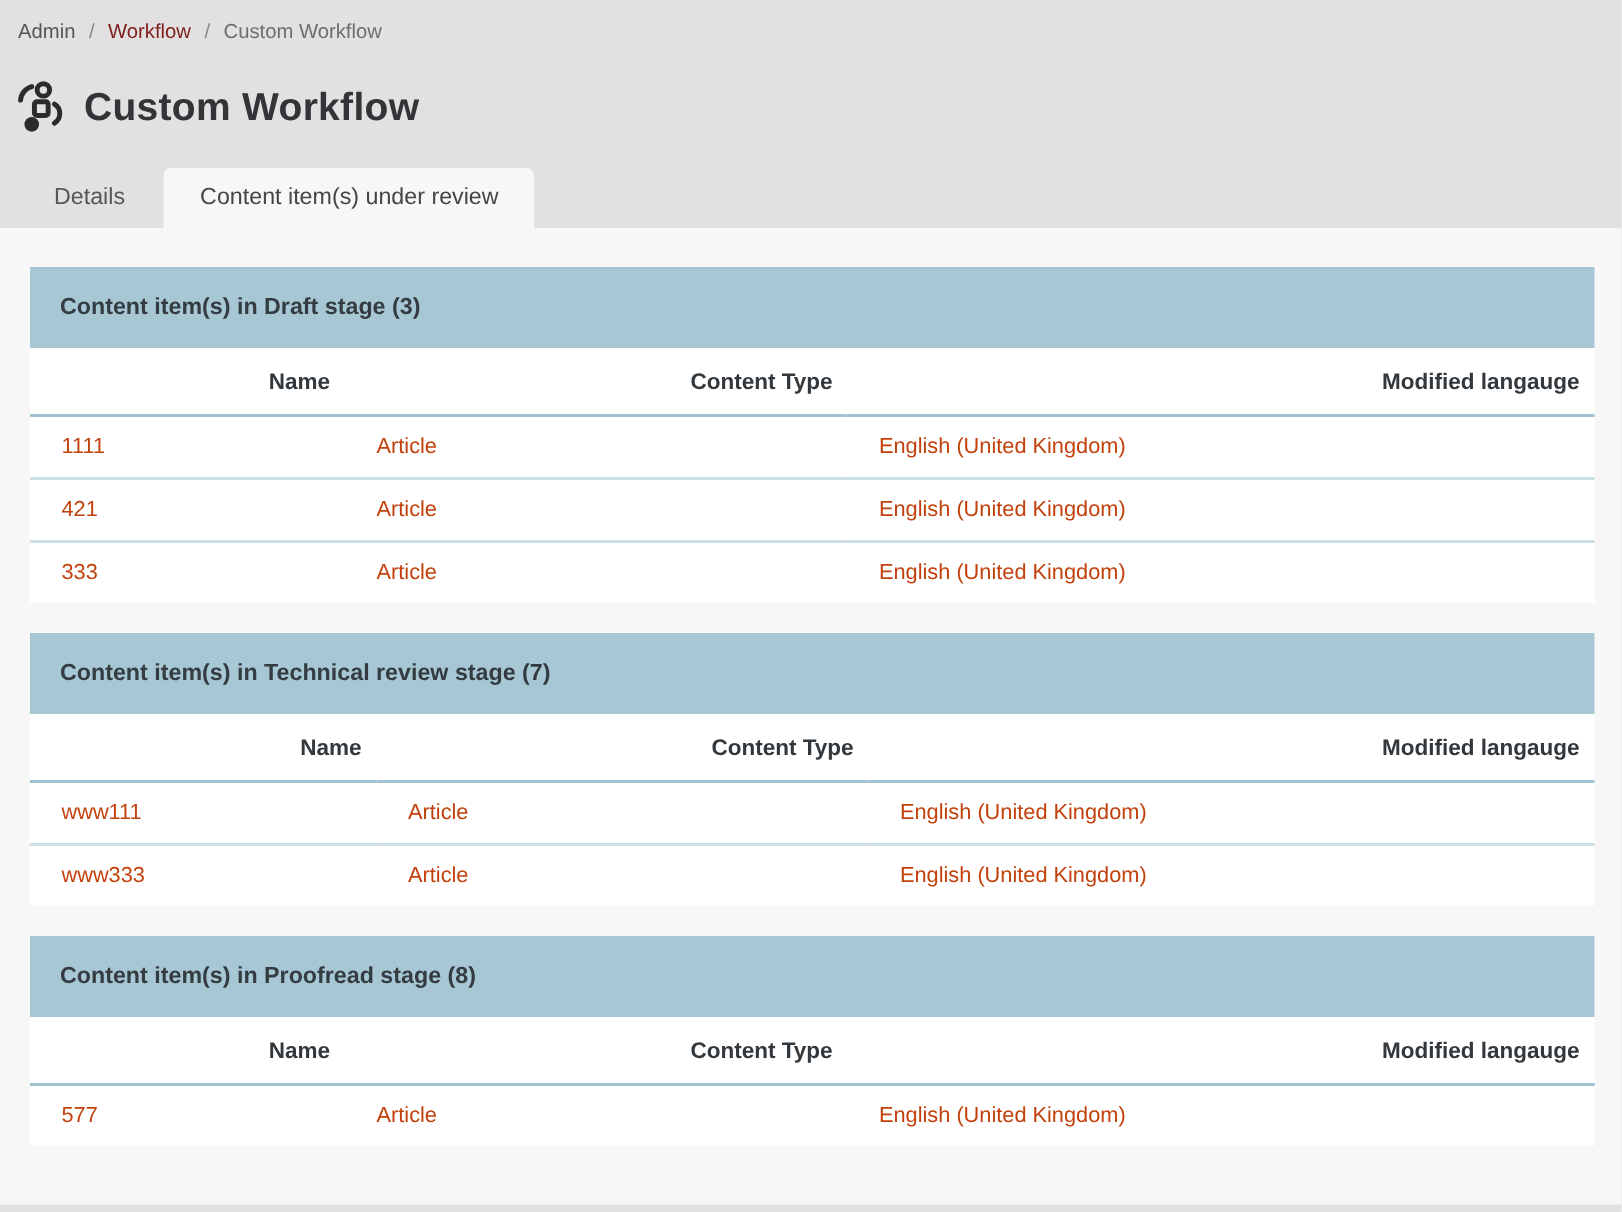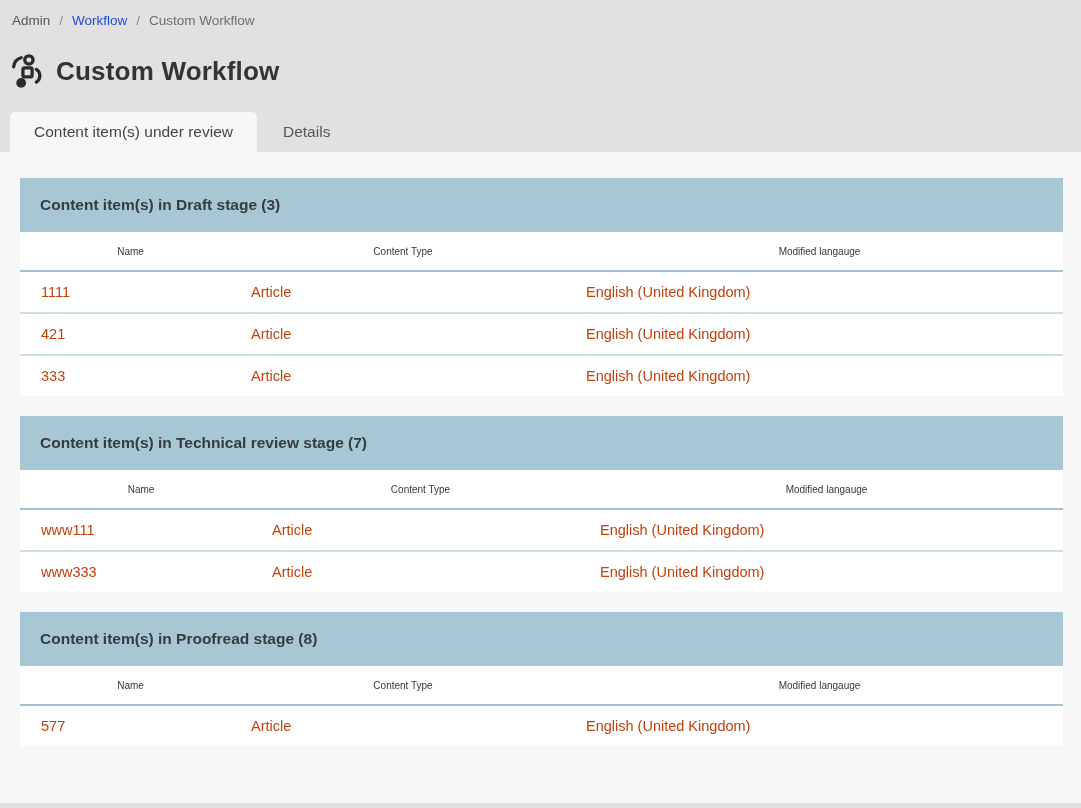--- a/index.html
+++ b/index.html
@@ -16,21 +16,21 @@
   .breadcrumb {
     padding:13px 0 0 12px;
     font-size:13.5px;
     color:#6b6b6b;
     display:flex;
     align-items:center;
     gap:9px;
   }
   .breadcrumb .crumb-first { color:#575757; }
   .breadcrumb .sep { color:#8a8a8a; }
-  .breadcrumb a.crumb-link { color:#1d4ed8; text-decoration:none; cursor:pointer; }
+  .breadcrumb a.crumb-link { color:#7f1d1d; text-decoration:none; cursor:pointer; }
   .breadcrumb .crumb-current { color:#6e6e6e; }
 
   .title-row {
     display:flex;
     align-items:center;
     gap:12px;
     margin:24px 0 0 10px;
     height:38px;
   }
   .title-row .wf-icon { width:34px; height:34px; display:inline-flex; }
@@ -83,23 +83,23 @@
     color:#343c42;
   }
 
   table.items {
     width:100%;
     border-collapse:collapse;
     background:#ffffff;
     table-layout:fixed;
   }
   table.items th {
-    text-align:center;
-    font-size:10px;
-    font-weight:400;
+    text-align:right;
+    font-size:15px;
+    font-weight:700;
     color:#33383d;
     padding:14px 10px 13px 21px;
     border-bottom:2px solid #a2c2d1;
   }
   table.items td {
     font-size:14.5px;
     color:#c2410c;
     padding:12px 10px 12px 21px;
   }
   table.items tbody tr + tr td { border-top:2px solid #cbdde6; }
@@ -130,22 +130,22 @@
         <circle cx="17.8" cy="5.6" r="3.9"></circle>
         <rect x="12.2" y="13" width="8.6" height="8.6" rx="1.6"></rect>
         <circle cx="10.5" cy="27.2" r="4.6" fill="#2b2b2e" stroke="none"></circle>
         <path d="M 24.8 14.5 C 29.2 17.2 29.2 23.6 24.8 26.4"></path>
       </svg>
     </span>
     <h1 class="page-title">Custom Workflow</h1>
   </div>
 
   <div class="tabs">
+    <div class="tab">Details</div>
     <div class="tab active">Content item(s) under review</div>
-    <div class="tab">Details</div>
   </div>
 
 </div>
 
 <div class="content">
 
   <section class="stage-section">
     <div class="section-header">Content item(s) in Draft stage (3)</div>
     <table class="items t-a">
       <colgroup>

